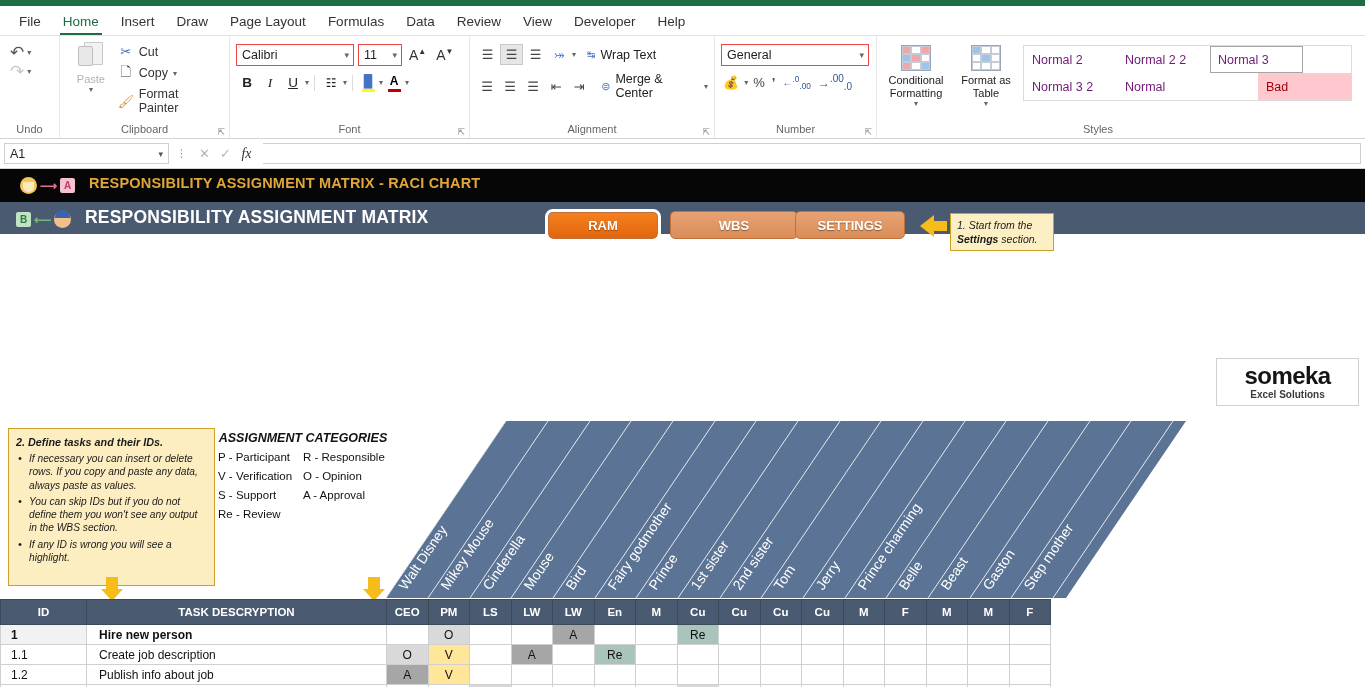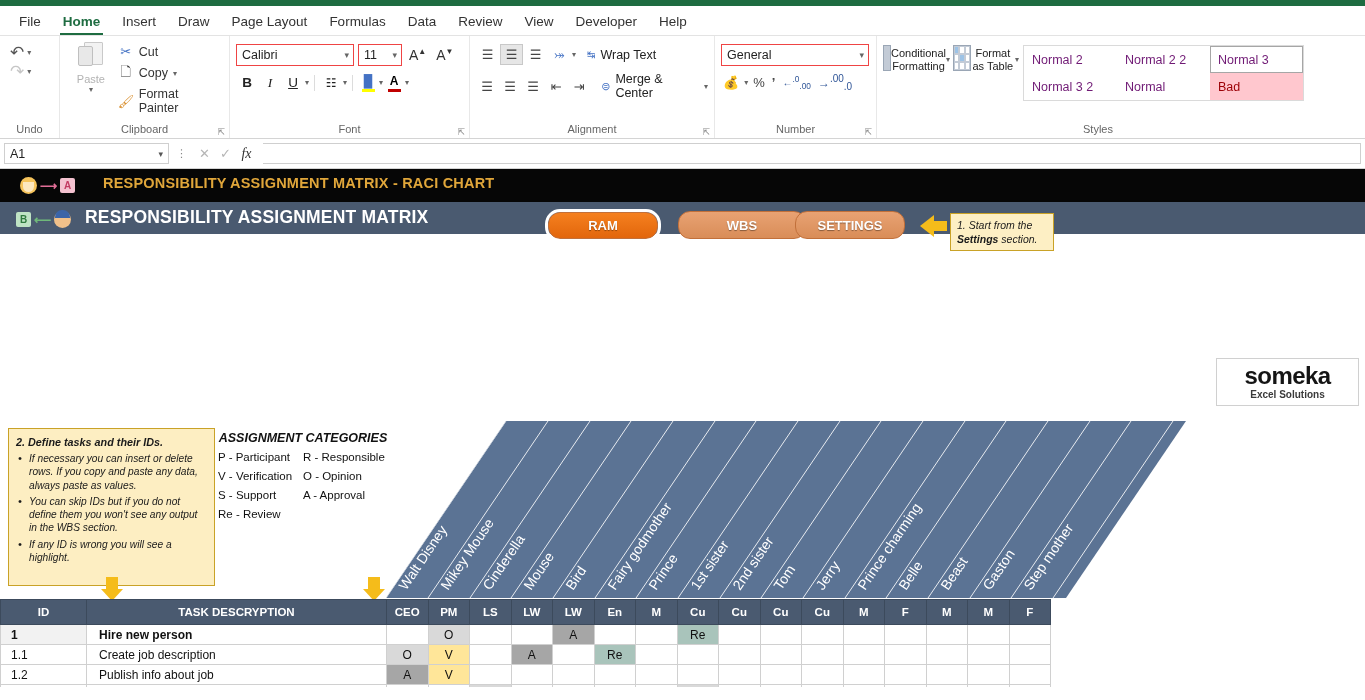--- a/index.html
+++ b/index.html
@@ -17,21 +17,21 @@
   .tabbar {
     height: 30px; background: #fff;
     display: flex; align-items: flex-end;
     padding-left: 8px; font-size: 13.5px; color: #333;
     border-bottom: 1px solid #e3e3e3;
   }
   .tab {
     padding: 4px 11px 6px; cursor: default;
     white-space: nowrap; position: relative;
   }
-  .tab.active { color: #1e6c41; font-weight: 700; }
+  .tab.active { color: #1e6c41; font-weight: 400; }
   .tab.active::after {
     content: ""; position: absolute; left: 8px; right: 8px; bottom: 0;
     height: 2.5px; background: #1e6c41;
   }
 
   
   .ribbon {
     height: 103px; background: #fff; display: flex;
     border-bottom: 1px solid #d4d4d4; position: relative;
   }
@@ -112,41 +112,41 @@
 
   
   .numgrp { width: 162px; }
   .num-row2 { display: flex; align-items: center; gap: 3px; padding-top: 7px; }
   .nb { font-size: 13px; color: #444; padding: 0 2px; }
 
   
   .stylegrp { flex: 1; }
   .sty-body { display: flex; align-items: flex-start; gap: 4px; padding-top: 5px; }
   .cf-ico, .ft-ico {
-    display: flex; flex-direction: row; align-items: center;
+    display: flex; flex-direction: column; align-items: center;
     width: 66px; font-size: 11px; color: #222; line-height: 1.15; text-align: center;
   }
   .minigrid {
     width: 30px; height: 26px; display: grid;
     grid-template-columns: repeat(3, 1fr); grid-template-rows: repeat(3, 1fr);
     border: 1px solid #9aa6b5; margin-bottom: 3px;
   }
   .minigrid div { border: .5px solid #c3cbd6; }
   .gallery {
     display: flex; border: 1px solid #dadada; background: #fff;
     height: 56px;
   }
   .gcol { display: flex; flex-direction: column; }
   .gcell {
     width: 93px; height: 27px; display: flex; align-items: center;
     padding-left: 7px; font-size: 12.5px; color: #701a75;
     border: 1px solid transparent;
   }
   .gcell.sel-style { border: 1px solid #a6a6a6; background: #fff; }
-  .gcell.bad { background: #ffc7ce; color: #9c0006; }
+  .gcell.bad { background: #ffc7ce; color: #9c0006; margin-left: 48px; }
 
   
   .fbar {
     height: 30px; background: #fff; display: flex; align-items: center;
     border-bottom: 1px solid #d4d4d4; padding: 0 4px;
   }
   .namebox {
     width: 165px; height: 21px; border: 1px solid #cfcfcf; background: #fff;
     font-size: 12.5px; display: flex; align-items: center; padding: 0 5px;
     position: relative; color: #222;
@@ -161,21 +161,21 @@
   }
 
   
   .sheet-area { position: relative; height: 518px; overflow: hidden; background: #fff; }
 
   
   .banner { position: relative; height: 65px; }
   .banner-top { position: absolute; left: 0; top: 0; width: 1365px; height: 33px; background: #060606; }
   .banner-bot { position: absolute; left: 0; top: 33px; width: 1365px; height: 32px; background: #4a5a70; }
   .banner-title-sm {
-    position: absolute; left: 103px; top: 6px; font-size: 14.5px;
+    position: absolute; left: 89px; top: 6px; font-size: 14.5px;
     color: #e0a63a; font-weight: 700; letter-spacing: .2px;
   }
   .banner-title-lg {
     position: absolute; left: 85px; top: 38px; font-size: 17.5px;
     color: #fff; font-weight: 700; letter-spacing: .2px;
   }
   .ico-pair { position: absolute; display: flex; align-items: center; gap: 3px; }
   .ico-pair.one { left: 20px; top: 8px; }
   .ico-pair.two { left: 16px; top: 42px; }
   .av { width: 17px; height: 17px; border-radius: 50%; position: relative;
@@ -190,32 +190,32 @@
     width: 15px; height: 15px; font-size: 10px; font-weight: 700;
     display: flex; align-items: center; justify-content: center; border-radius: 2px;
   }
   .letterbox.a { background: #f4c2d0; color: #c23b63; }
   .letterbox.b { background: #bfe3c4; color: #2f7a3e; }
   .arrow-g { font-size: 12px; font-weight: 700; }
   .arrow-g.pink { color: #e06e96; }
   .arrow-g.green { color: #6fb87a; }
 
   .navbtn {
-    position: absolute; top: 42px; height: 28px; border-radius: 12px;
+    position: absolute; top: 42px; height: 28px; border-radius: 5px;
     display: flex; align-items: center; justify-content: center;
     font-size: 13px; font-weight: 700; color: #fff;
     text-shadow: 0 1px 1px rgba(0,0,0,.4);
     border: 1px solid #c2703a;
   }
   .navbtn.ram {
     left: 548px; width: 110px;
     background: linear-gradient(#f5801f, #e2660c);
     outline: 3px solid #fff; top: 43px; height: 27px;
   }
-  .navbtn.wbs { left: 670px; width: 128px; background: linear-gradient(#e8a273, #d98d58); margin-left: 8px; }
+  .navbtn.wbs { left: 670px; width: 128px; background: linear-gradient(#e8a273, #d98d58); }
   .navbtn.set { left: 795px; width: 110px; background: linear-gradient(#e8a273, #d98d58); }
 
   .arrow-left {
     position: absolute; left: 920px; top: 46px;
     width: 0; height: 0; border-top: 11px solid transparent;
     border-bottom: 11px solid transparent; border-right: 14px solid #f5bc1a;
   }
   .arrow-left-tail {
     position: absolute; left: 933px; top: 52px; width: 14px; height: 10px;
     background: #f5bc1a;

